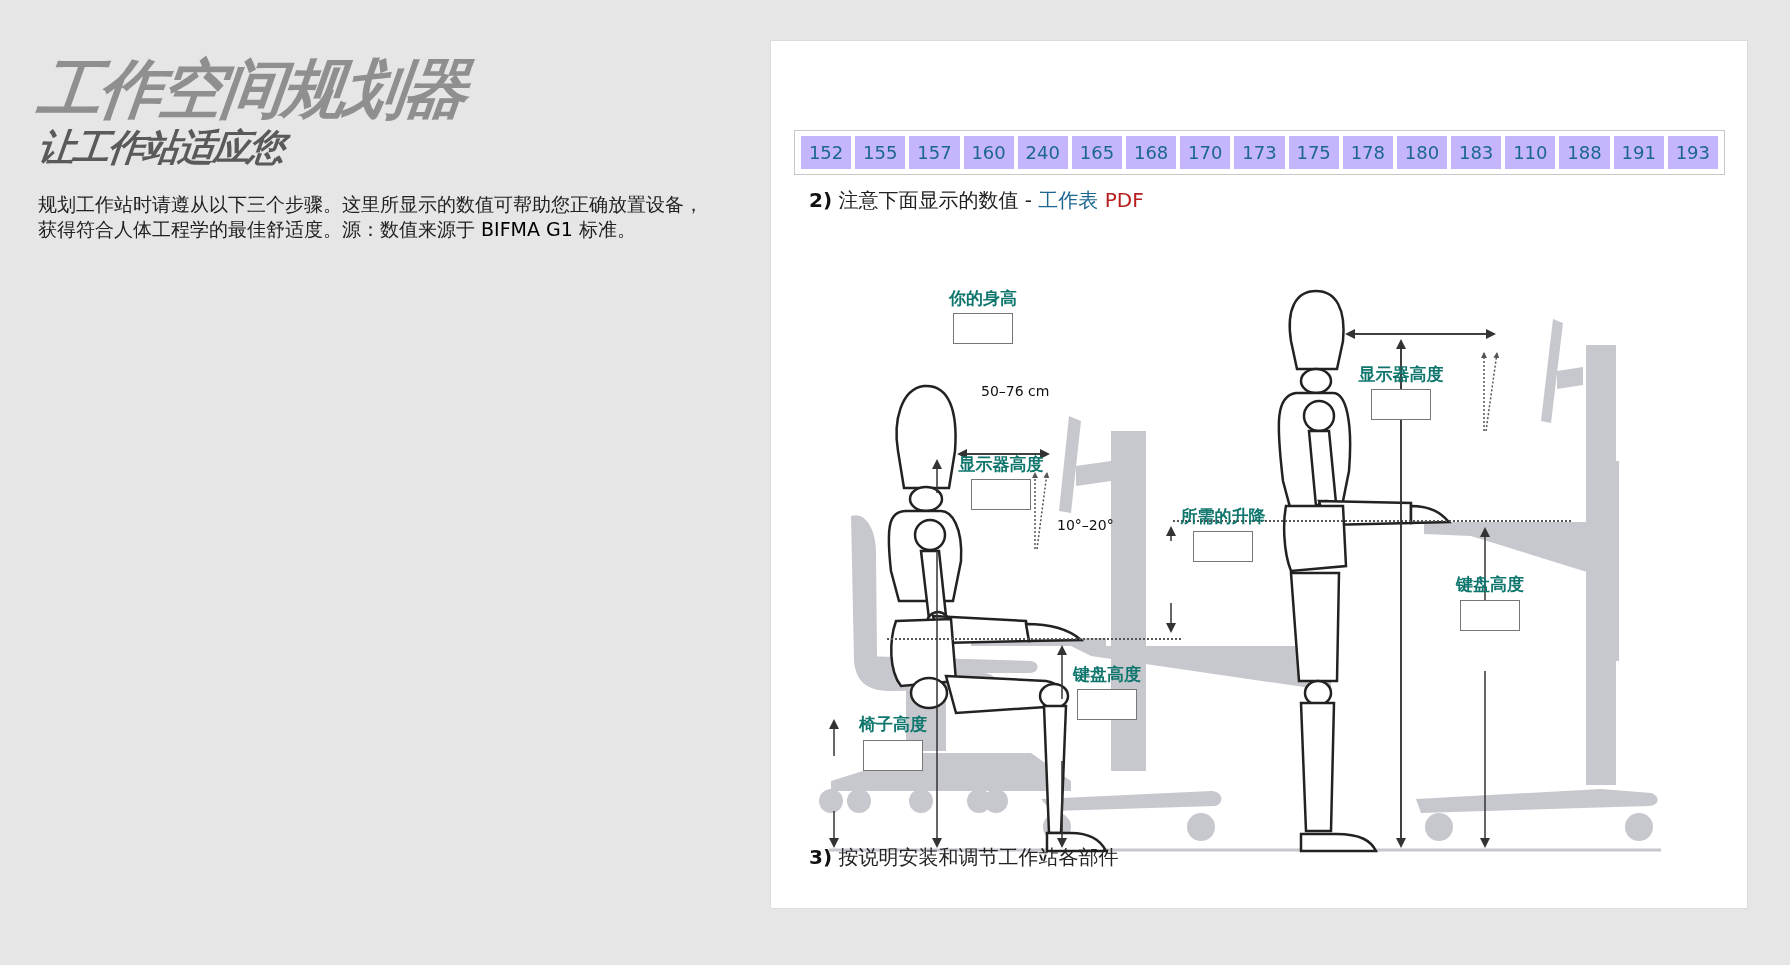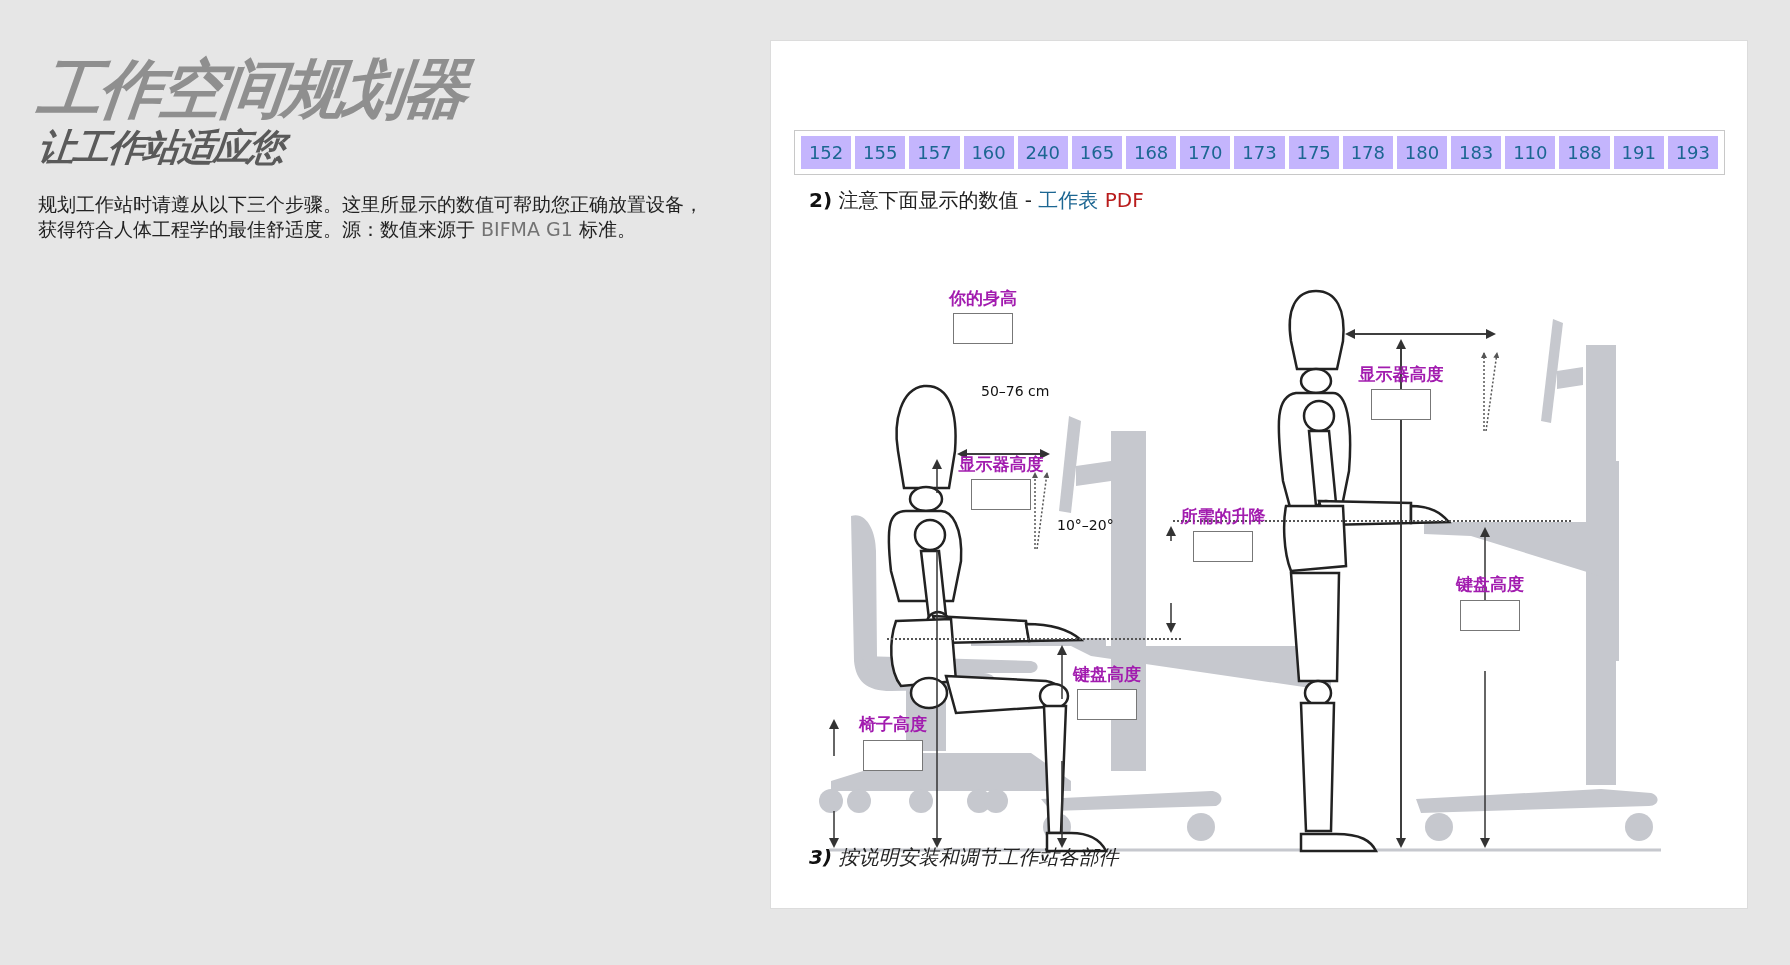--- a/index.html
+++ b/index.html
@@ -20,54 +20,54 @@
   .intro .subtitle {
     font-size: 37px; font-weight: bold; font-style: italic;
     color: #5a5a5a; letter-spacing: -2px; line-height: 44px;
     margin-top: -4px;
     transform: skewX(-6deg); transform-origin: left;
   }
   .intro .desc {
     margin-top: 22px; font-size: 19px; line-height: 25px; color: #222;
     width: 670px;
   }
-  .intro .desc .src { color: #737373; }
+  .intro .desc .src { color: #000000; }
 
   
   .panel {
     position: absolute; left: 770px; top: 40px; width: 978px; height: 869px;
     background: #fff; border: 1px solid #dcdcdc;
   }
   .step {
     position: absolute; left: 38px; font-size: 20px; color: #222;
     white-space: nowrap;
   }
   .step b { font-weight: bold; color: #111; }
   .step .link { color: #1c6692; cursor: pointer; }
   .step .pdf { color: #b91c1c; cursor: pointer; }
   .step1 { top: 90px; }
   .step2 { top: 200px; }
-  .step3 { top: 846px; font-style: italic; }
+  .step3 { top: 846px; }
 
   .heights {
     position: absolute; left: 23px; top: 89px; width: 931px; height: 45px;
     border: 1px solid #c8c8c8; background: #fff;
     display: flex; gap: 4px; padding: 5px 6px 5px 6px;
   }
   .heights .h {
     flex: 1; background: #c4b5fd; color: #1c6692;
     font-family: "DejaVu Sans", sans-serif; font-size: 18px;
     display: flex; align-items: center; justify-content: center;
     cursor: pointer;
   }
 
   
   .diagram { position: absolute; left: 0; top: 0; width: 978px; height: 869px; }
   .lbl {
-    position: absolute; color: #a21caf; font-weight: bold; font-size: 17px;
+    position: absolute; color: #0f766e; font-weight: bold; font-size: 17px;
     white-space: nowrap; transform: translateX(-50%);
   }
   .vbox {
     position: absolute; width: 60px; height: 31px; background: #fff;
     border: 1px solid #777;
     font-size: 15px; display: flex; align-items: center; justify-content: center;
     color: #222;
   }
   .dim {
     position: absolute; font-size: 14px; color: #111; white-space: nowrap;

